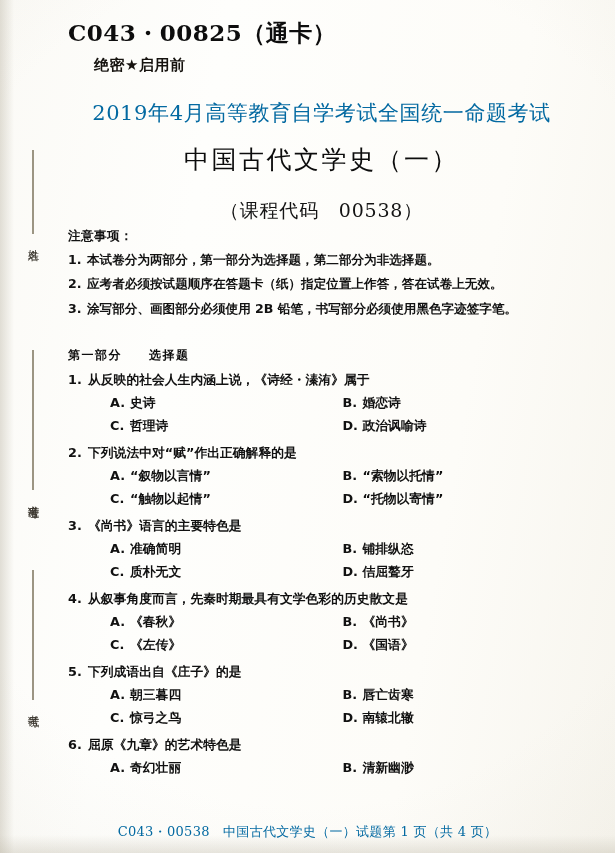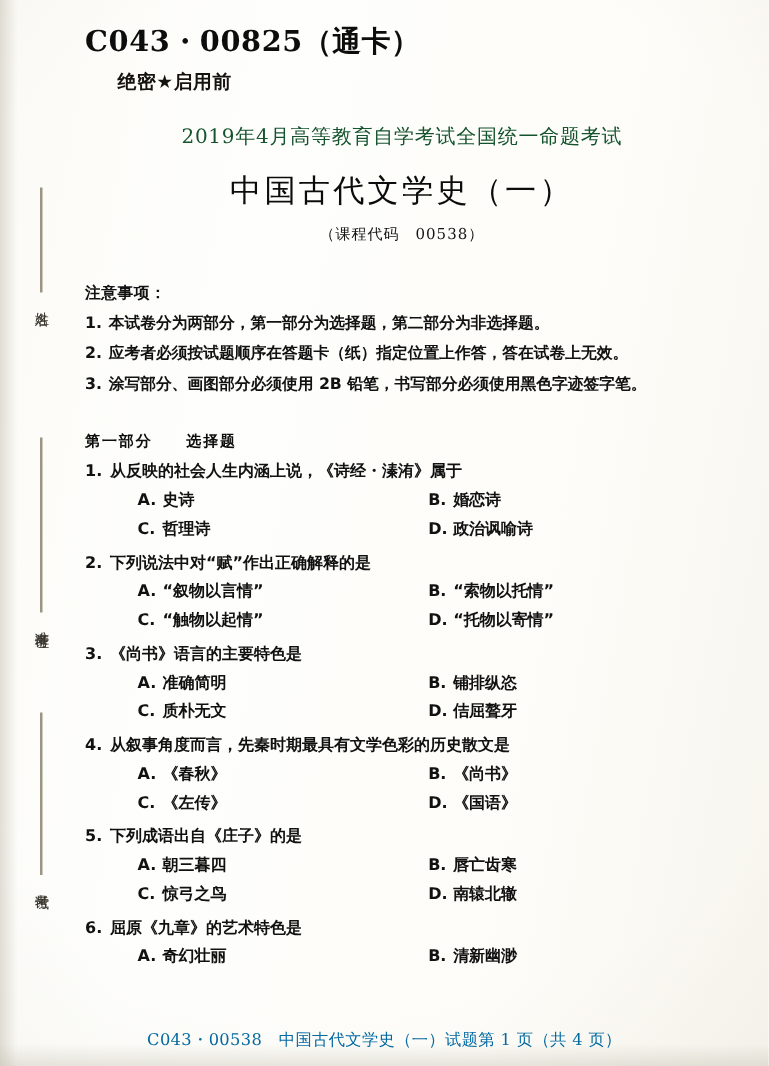--- a/index.html
+++ b/index.html
@@ -102,44 +102,43 @@
     font-weight: bold;
     letter-spacing: 0.5px;
     color: #16130f;
   }
 
   
   .exam-line {
     margin-top: 24px;
     text-align: center;
     font-family: "DejaVu Serif", "Liberation Serif", serif;
-    font-size: 16px;
+    font-size: 21px;
     letter-spacing: 0.6px;
-    color: #14532d;
+    color: #0369a1;
   }
   .course-title {
     margin-top: 16px;
     text-align: center;
     font-family: "DejaVu Serif", "Liberation Serif", serif;
     font-size: 25px;
     letter-spacing: 2.5px;
     color: #0c0c0c;
   }
   .course-code {
-    margin-top: 10px;
+    margin-top: 22px;
     text-align: center;
     font-family: "DejaVu Serif", "Liberation Serif", serif;
-    font-size: 12px;
+    font-size: 19px;
     letter-spacing: 0.8px;
     color: #141414;
   }
 
   
   .notice {
-    margin-top: 26px;
     font-size: 12.6px;
     font-weight: bold;
     line-height: 1.92;
     color: #121212;
   }
   .notice-title { letter-spacing: 0.4px; }
   .notice-item {
     display: flex;
     align-items: flex-start;
   }

